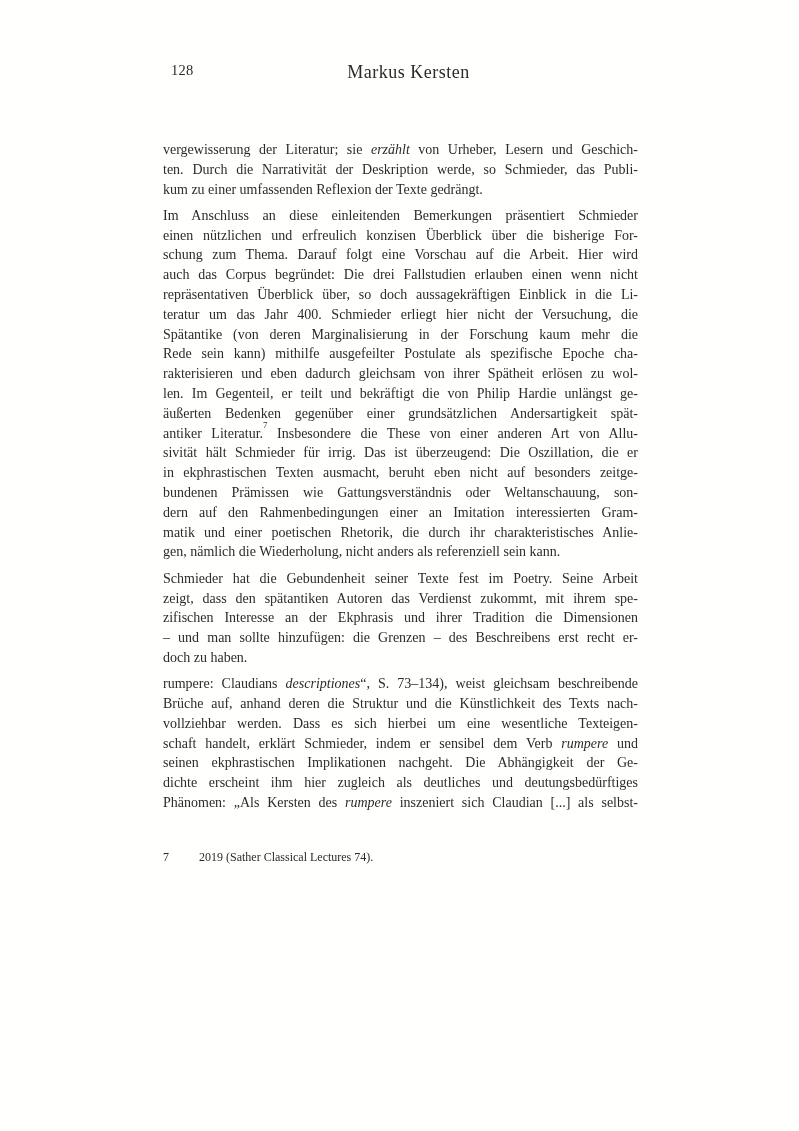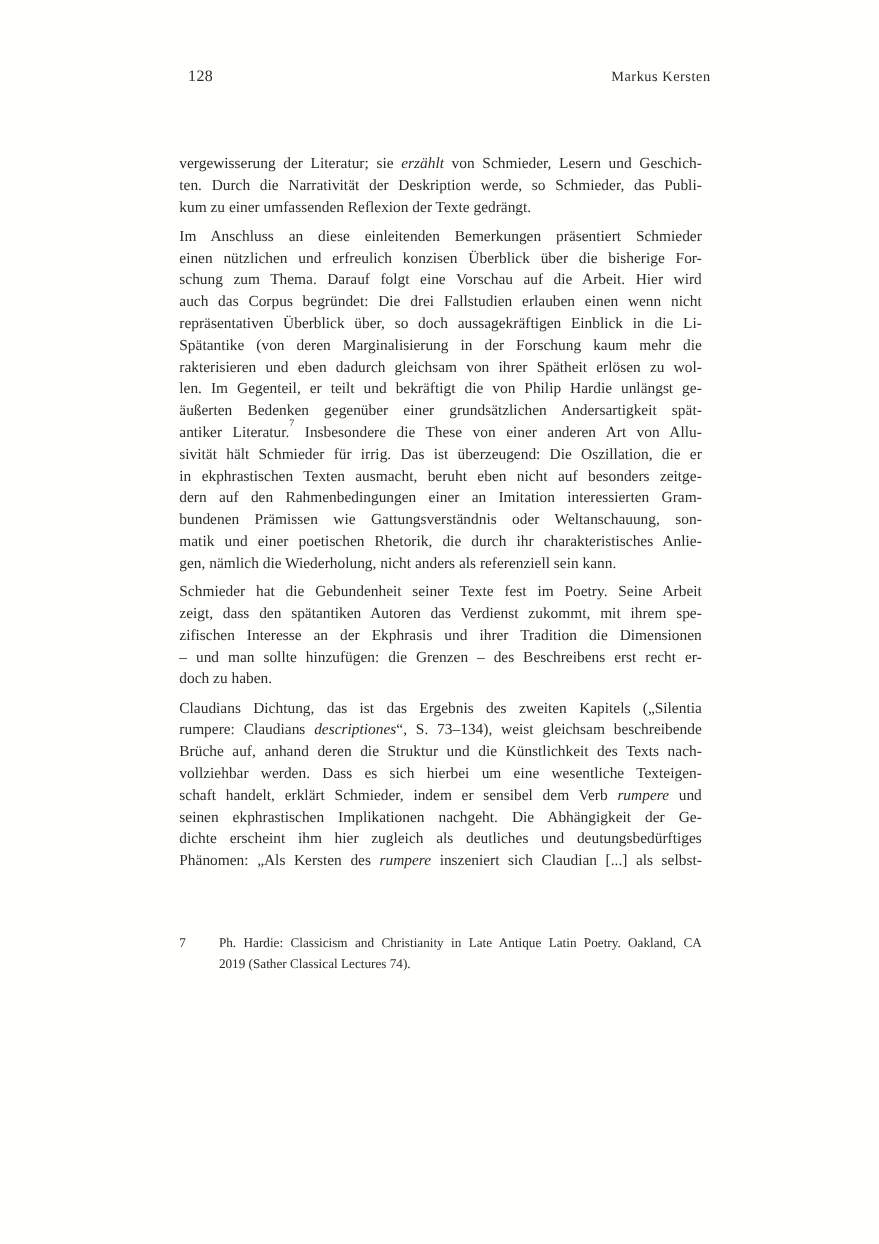--- a/index.html
+++ b/index.html
@@ -25,22 +25,22 @@
     font-size: 14px;
   }
   .page-number {
     position: absolute;
     left: 0;
     top: 0;
     font-size: 14.5px;
     letter-spacing: 0.3px;
   }
   .running-head {
-    text-align: right;
-    font-size: 13px;
+    text-align: center;
+    font-size: 18px;
     letter-spacing: 0.5px;
   }
   .body-text {
     position: absolute;
     top: 140px;
     left: 163px;
     width: 475px;
     font-size: 14px;
     line-height: 19.8px;
   }
@@ -92,62 +92,62 @@
 
 <div class="page">
 
   <div class="header">
     <span class="page-number">128</span>
     <div class="running-head">Markus Kersten</div>
   </div>
 
   <div class="body-text">
       <div class="paragraph">
-        <div class="line"><span>vergewisserung der Literatur; sie </span><em>erzählt</em><span> von Schmieder, Lesern und Geschich-</span></div>
+        <div class="line"><span>vergewisserung der Literatur; sie </span><em>erzählt</em><span> von Urheber, Lesern und Geschich-</span></div>
         <div class="line"><span>ten. Durch die Narrativität der Deskription werde, so Schmieder, das Publi-</span></div>
         <div class="line para-end"><span>kum zu einer umfassenden Reflexion der Texte gedrängt.</span></div>
       </div>
       <div class="paragraph">
         <div class="line"><span>Im Anschluss an diese einleitenden Bemerkungen präsentiert Schmieder</span></div>
         <div class="line"><span>einen nützlichen und erfreulich konzisen Überblick über die bisherige For-</span></div>
         <div class="line"><span>schung zum Thema. Darauf folgt eine Vorschau auf die Arbeit. Hier wird</span></div>
         <div class="line"><span>auch das Corpus begründet: Die drei Fallstudien erlauben einen wenn nicht</span></div>
         <div class="line"><span>repräsentativen Überblick über, so doch aussagekräftigen Einblick in die Li-</span></div>
+        <div class="line"><span>teratur um das Jahr 400. Schmieder erliegt hier nicht der Versuchung, die</span></div>
         <div class="line"><span>Spätantike (von deren Marginalisierung in der Forschung kaum mehr die</span></div>
+        <div class="line"><span>Rede sein kann) mithilfe ausgefeilter Postulate als spezifische Epoche cha-</span></div>
         <div class="line"><span>rakterisieren und eben dadurch gleichsam von ihrer Spätheit erlösen zu wol-</span></div>
         <div class="line"><span>len. Im Gegenteil, er teilt und bekräftigt die von Philip Hardie unlängst ge-</span></div>
         <div class="line"><span>äußerten Bedenken gegenüber einer grundsätzlichen Andersartigkeit spät-</span></div>
         <div class="line"><span>antiker Literatur.</span><sup>7</sup><span> Insbesondere die These von einer anderen Art von Allu-</span></div>
         <div class="line"><span>sivität hält Schmieder für irrig. Das ist überzeugend: Die Oszillation, die er</span></div>
         <div class="line"><span>in ekphrastischen Texten ausmacht, beruht eben nicht auf besonders zeitge-</span></div>
+        <div class="line"><span>bundenen Prämissen wie Gattungsverständnis oder Weltanschauung, son-</span></div>
         <div class="line"><span>dern auf den Rahmenbedingungen einer an Imitation interessierten Gram-</span></div>
-        <div class="line"><span>bundenen Prämissen wie Gattungsverständnis oder Weltanschauung, son-</span></div>
         <div class="line"><span>matik und einer poetischen Rhetorik, die durch ihr charakteristisches Anlie-</span></div>
         <div class="line para-end"><span>gen, nämlich die Wiederholung, nicht anders als referenziell sein kann.</span></div>
       </div>
       <div class="paragraph">
         <div class="line"><span>Schmieder hat die Gebundenheit seiner Texte fest im Poetry. Seine Arbeit</span></div>
         <div class="line"><span>zeigt, dass den spätantiken Autoren das Verdienst zukommt, mit ihrem spe-</span></div>
         <div class="line"><span>zifischen Interesse an der Ekphrasis und ihrer Tradition die Dimensionen</span></div>
         <div class="line"><span>– und man sollte hinzufügen: die Grenzen – des Beschreibens erst recht er-</span></div>
         <div class="line para-end"><span>doch zu haben.</span></div>
       </div>
       <div class="paragraph">
-        <div class="line"><span>Claudians Dichtung, das ist das Ergebnis des zweiten Kapitels („Silentia</span></div>
         <div class="line"><span>rumpere: Claudians </span><em>descriptiones</em><span>“, S. 73–134), weist gleichsam beschreibende</span></div>
         <div class="line"><span>Brüche auf, anhand deren die Struktur und die Künstlichkeit des Texts nach-</span></div>
         <div class="line"><span>vollziehbar werden. Dass es sich hierbei um eine wesentliche Texteigen-</span></div>
         <div class="line"><span>schaft handelt, erklärt Schmieder, indem er sensibel dem Verb </span><em>rumpere</em><span> und</span></div>
         <div class="line"><span>seinen ekphrastischen Implikationen nachgeht. Die Abhängigkeit der Ge-</span></div>
         <div class="line"><span>dichte erscheint ihm hier zugleich als deutliches und deutungsbedürftiges</span></div>
         <div class="line"><span>Phänomen: „Als Kersten des </span><em>rumpere</em><span> inszeniert sich Claudian [...] als selbst-</span></div>
       </div>
     </div>
 
   <div class="footnote">
     <span class="fn-marker">7</span>
     <div class="fn-text">
-        <div class="fn-line">Ph. Hardie: Classicism and Christianity in Late Antique Latin Poetry. Oakland, CA</div>
         <div class="fn-line fn-end">2019 (Sather Classical Lectures 74).</div>
       </div>
   </div>
 
 </div>
 
 </body></html>

